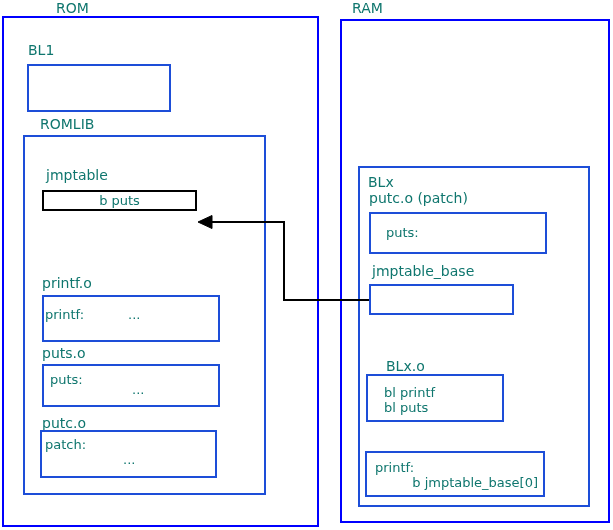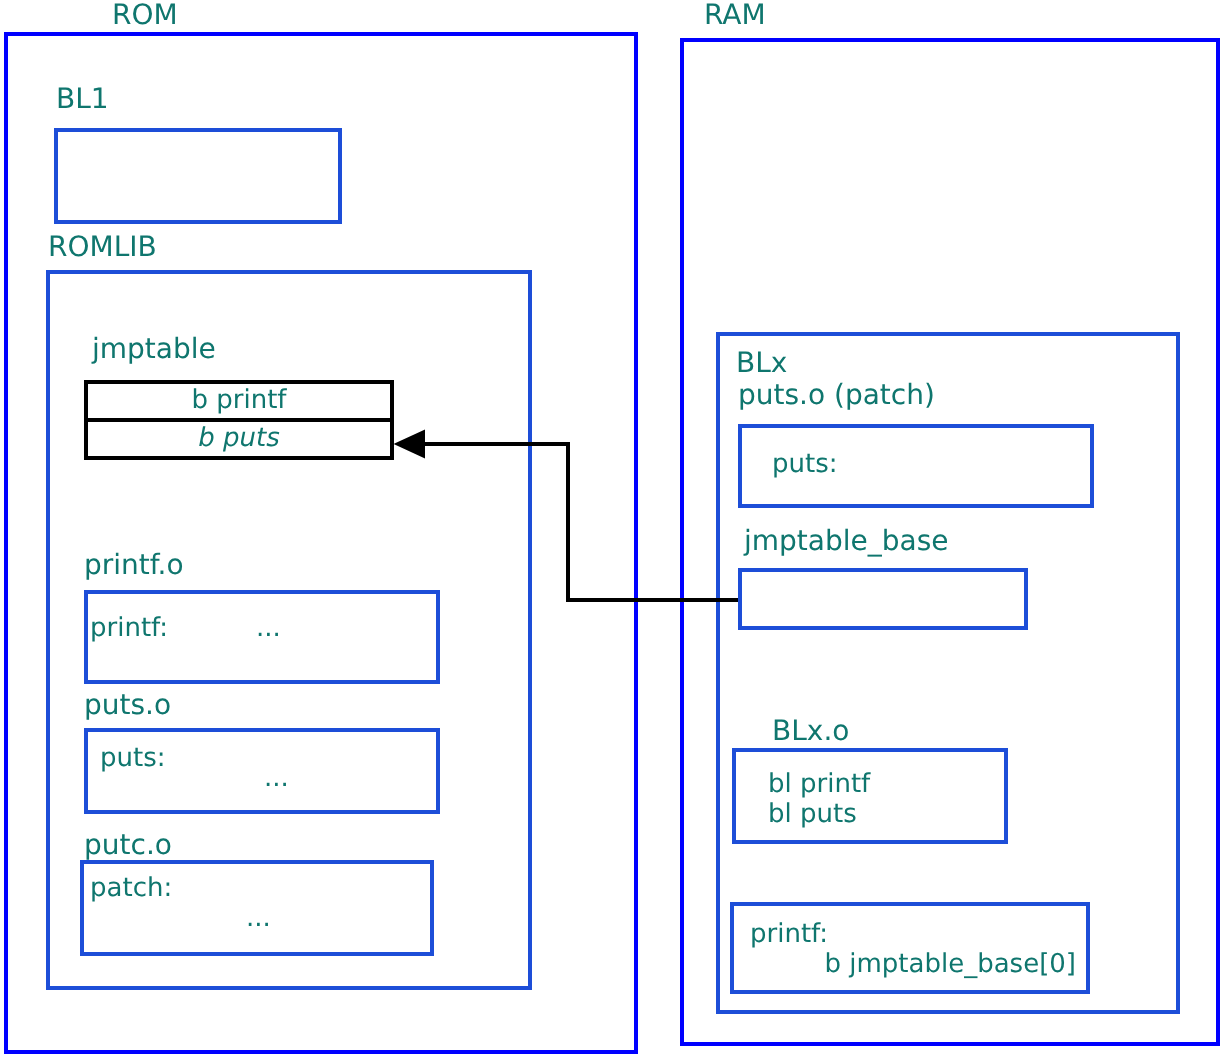--- a/index.html
+++ b/index.html
@@ -25,26 +25,25 @@
 <body>
 
 <div id="page">
 
   <div class="abs lbl" style="left:56px; top:1px;">ROM</div>
   <div class="abs frame" style="left:2px; top:16px; width:317px; height:511px;"></div>
 
   <div class="abs lbl" style="left:28px; top:43px;">BL1</div>
   <div class="abs bbox" style="left:27px; top:64px; width:144px; height:48px;"></div>
 
-  <div class="abs lbl" style="left:24px; top:117px;">ROMLIB</div>
+  <div class="abs lbl" style="left:40px; top:117px;">ROMLIB</div>
   <div class="abs bbox" style="left:23px; top:135px; width:243px; height:360px; background:transparent;"></div>
 
   <div class="abs lbl" style="left:46px; top:168px;">jmptable</div>
   <div class="abs" style="left:42px; top:190px; width:155px;">
-    <div class="jrow rowtxt">b printf</div>
     <div class="jrow rowtxt">b puts</div>
   </div>
 
   <div class="abs lbl" style="left:42px; top:276px;">printf.o</div>
   <div class="abs bbox" style="left:42px; top:295px; width:178px; height:47px;">
     <span class="abs inner" style="left:1px; top:10px;">printf:</span>
     <span class="abs inner" style="left:84px; top:10px;">...</span>
   </div>
 
   <div class="abs lbl" style="left:42px; top:346px;">puts.o</div>
@@ -58,21 +57,21 @@
     <span class="abs inner" style="left:3px; top:5px;">patch:</span>
     <span class="abs inner" style="left:81px; top:20px;">...</span>
   </div>
 
   <div class="abs lbl" style="left:352px; top:1px;">RAM</div>
   <div class="abs frame" style="left:340px; top:19px; width:270px; height:504px;"></div>
 
   <div class="abs bbox" style="left:358px; top:166px; width:232px; height:341px; background:transparent;"></div>
   <div class="abs lbl" style="left:368px; top:175px;">BLx</div>
 
-  <div class="abs lbl" style="left:369px; top:191px;">puts.o (patch)</div>
+  <div class="abs lbl" style="left:369px; top:191px;">putc.o (patch)</div>
   <div class="abs bbox" style="left:369px; top:212px; width:178px; height:42px;">
     <span class="abs inner" style="left:15px; top:11px;">puts:</span>
   </div>
 
   <div class="abs lbl" style="left:372px; top:264px;">jmptable_base</div>
   <div class="abs bbox" style="left:369px; top:284px; width:145px; height:31px;"></div>
 
   <div class="abs lbl" style="left:386px; top:359px;">BLx.o</div>
   <div class="abs bbox" style="left:366px; top:374px; width:138px; height:48px;">
     <span class="abs inner" style="left:16px; top:9px;">bl printf</span>

